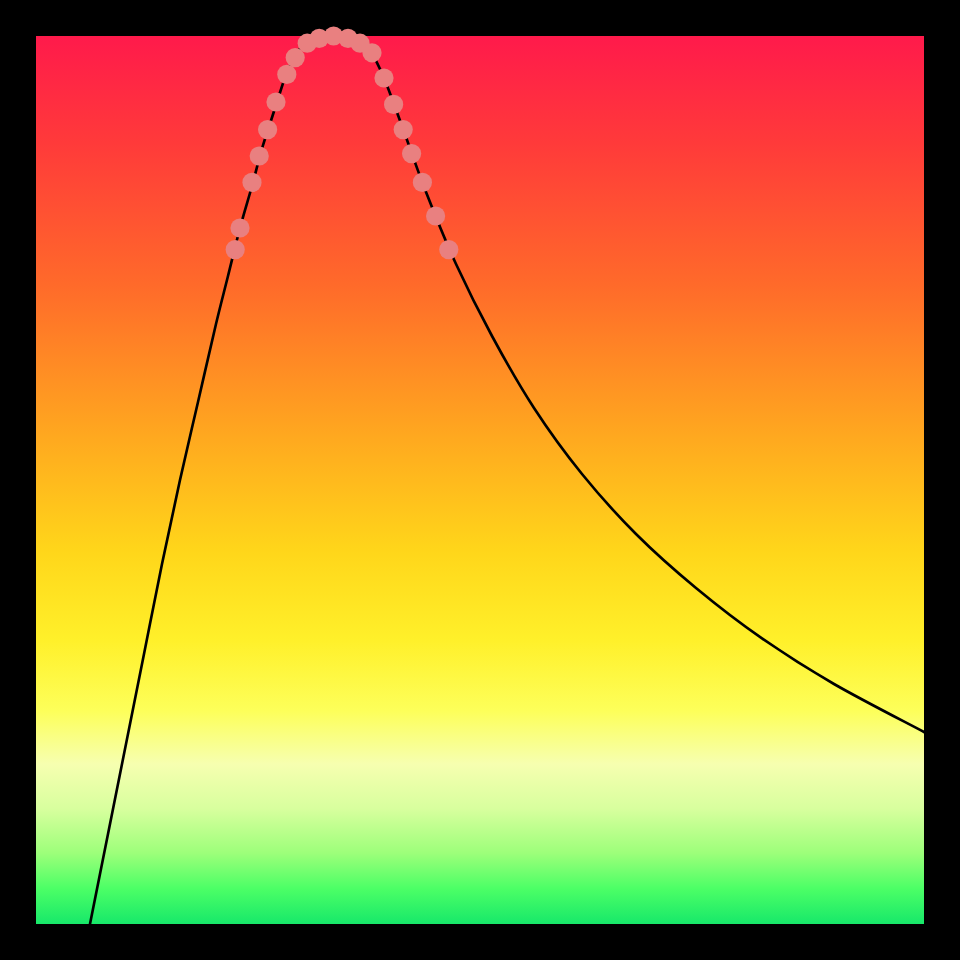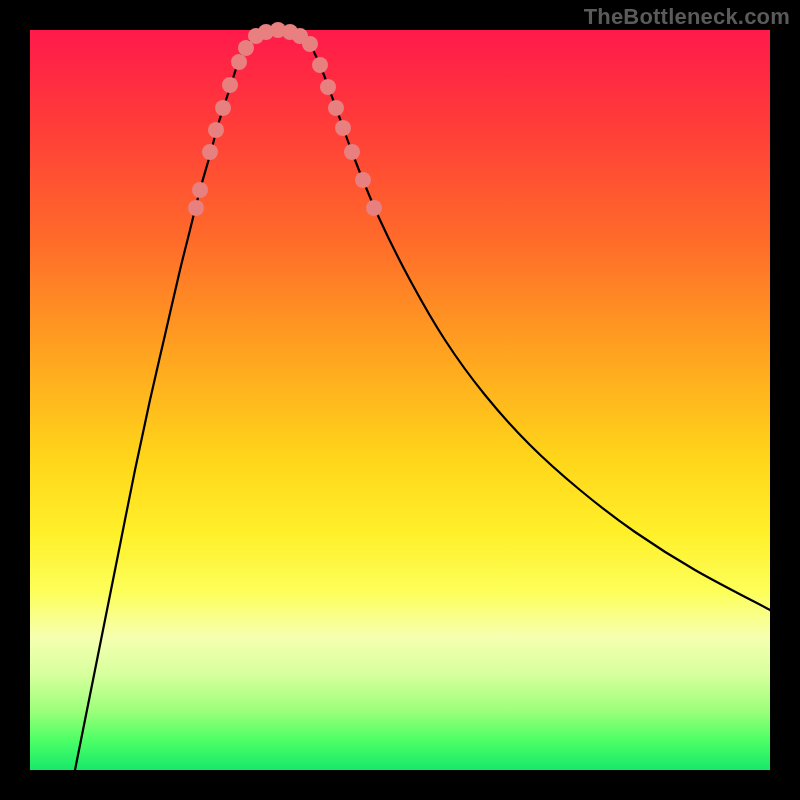--- a/index.html
+++ b/index.html
@@ -51,21 +51,20 @@
   }
   .marker {
     fill: #e98080;
     stroke: none;
   }
 </style>
 </head>
 <body>
 
 <div class="canvas">
-  <div class="watermark">TheBottleneck.com</div>
   <div class="plot">
     <svg class="overlay" viewBox="0 0 740 740" preserveAspectRatio="none">
       <path id="curve-path" fill="none" stroke-width="2.2" stroke-linecap="round" stroke-linejoin="round" d="M 45 740 C 47.5 727.5, 55.0 690.0, 60 665 C 65.0 640.0, 70.0 615.0, 75 590 C 80.0 565.0, 85.0 540.0, 90 515 C 95.0 490.0, 100.0 464.2, 105 440 C 110.0 415.8, 115.0 392.5, 120 370 C 125.0 347.5, 130.0 326.7, 135 305 C 140.0 283.3, 145.8 257.5, 150 240 C 154.2 222.5, 156.7 213.3, 160 200 C 163.3 186.7, 166.7 172.5, 170 160 C 173.3 147.5, 177.0 135.8, 180 125 C 183.0 114.2, 185.3 104.2, 188 95 C 190.7 85.8, 193.3 78.3, 196 70 C 198.7 61.7, 201.7 52.0, 204 45 C 206.3 38.0, 208.0 32.8, 210 28 C 212.0 23.2, 214.0 19.3, 216 16 C 218.0 12.7, 219.7 10.7, 222 8 C 224.3 5.3, 230.0 0.0, 230 0 C 230.0 0.0, 221.2 7.7, 222 8 C 222.8 8.3, 230.3 3.3, 235 2 C 239.7 0.7, 245.0 -0.2, 250 0 C 255.0 0.2, 260.3 1.3, 265 3 C 269.7 4.7, 275.8 8.8, 278 10 C 280.2 11.2, 276.0 5.8, 278 10 C 280.0 14.2, 285.5 24.2, 290 35 C 294.5 45.8, 299.2 59.2, 305 75 C 310.8 90.8, 317.5 110.8, 325 130 C 332.5 149.2, 340.8 170.0, 350 190 C 359.2 210.0, 369.2 230.0, 380 250 C 390.8 270.0, 402.5 290.8, 415 310 C 427.5 329.2, 440.8 347.5, 455 365 C 469.2 382.5, 484.2 399.2, 500 415 C 515.8 430.8, 532.5 445.5, 550 460 C 567.5 474.5, 585.8 488.7, 605 502 C 624.2 515.3, 642.5 527.0, 665 540 C 687.5 553.0, 727.5 573.3, 740 580" stroke="#000000"></path>
       <g id="markers-group">
           <circle cx="166" cy="178" r="8" class="marker"></circle>
           <circle cx="170" cy="160" r="8" class="marker"></circle>
           <circle cx="180" cy="122" r="8" class="marker"></circle>
           <circle cx="186" cy="100" r="8" class="marker"></circle>
           <circle cx="193" cy="78" r="8" class="marker"></circle>
           <circle cx="200" cy="55" r="8" class="marker"></circle>

